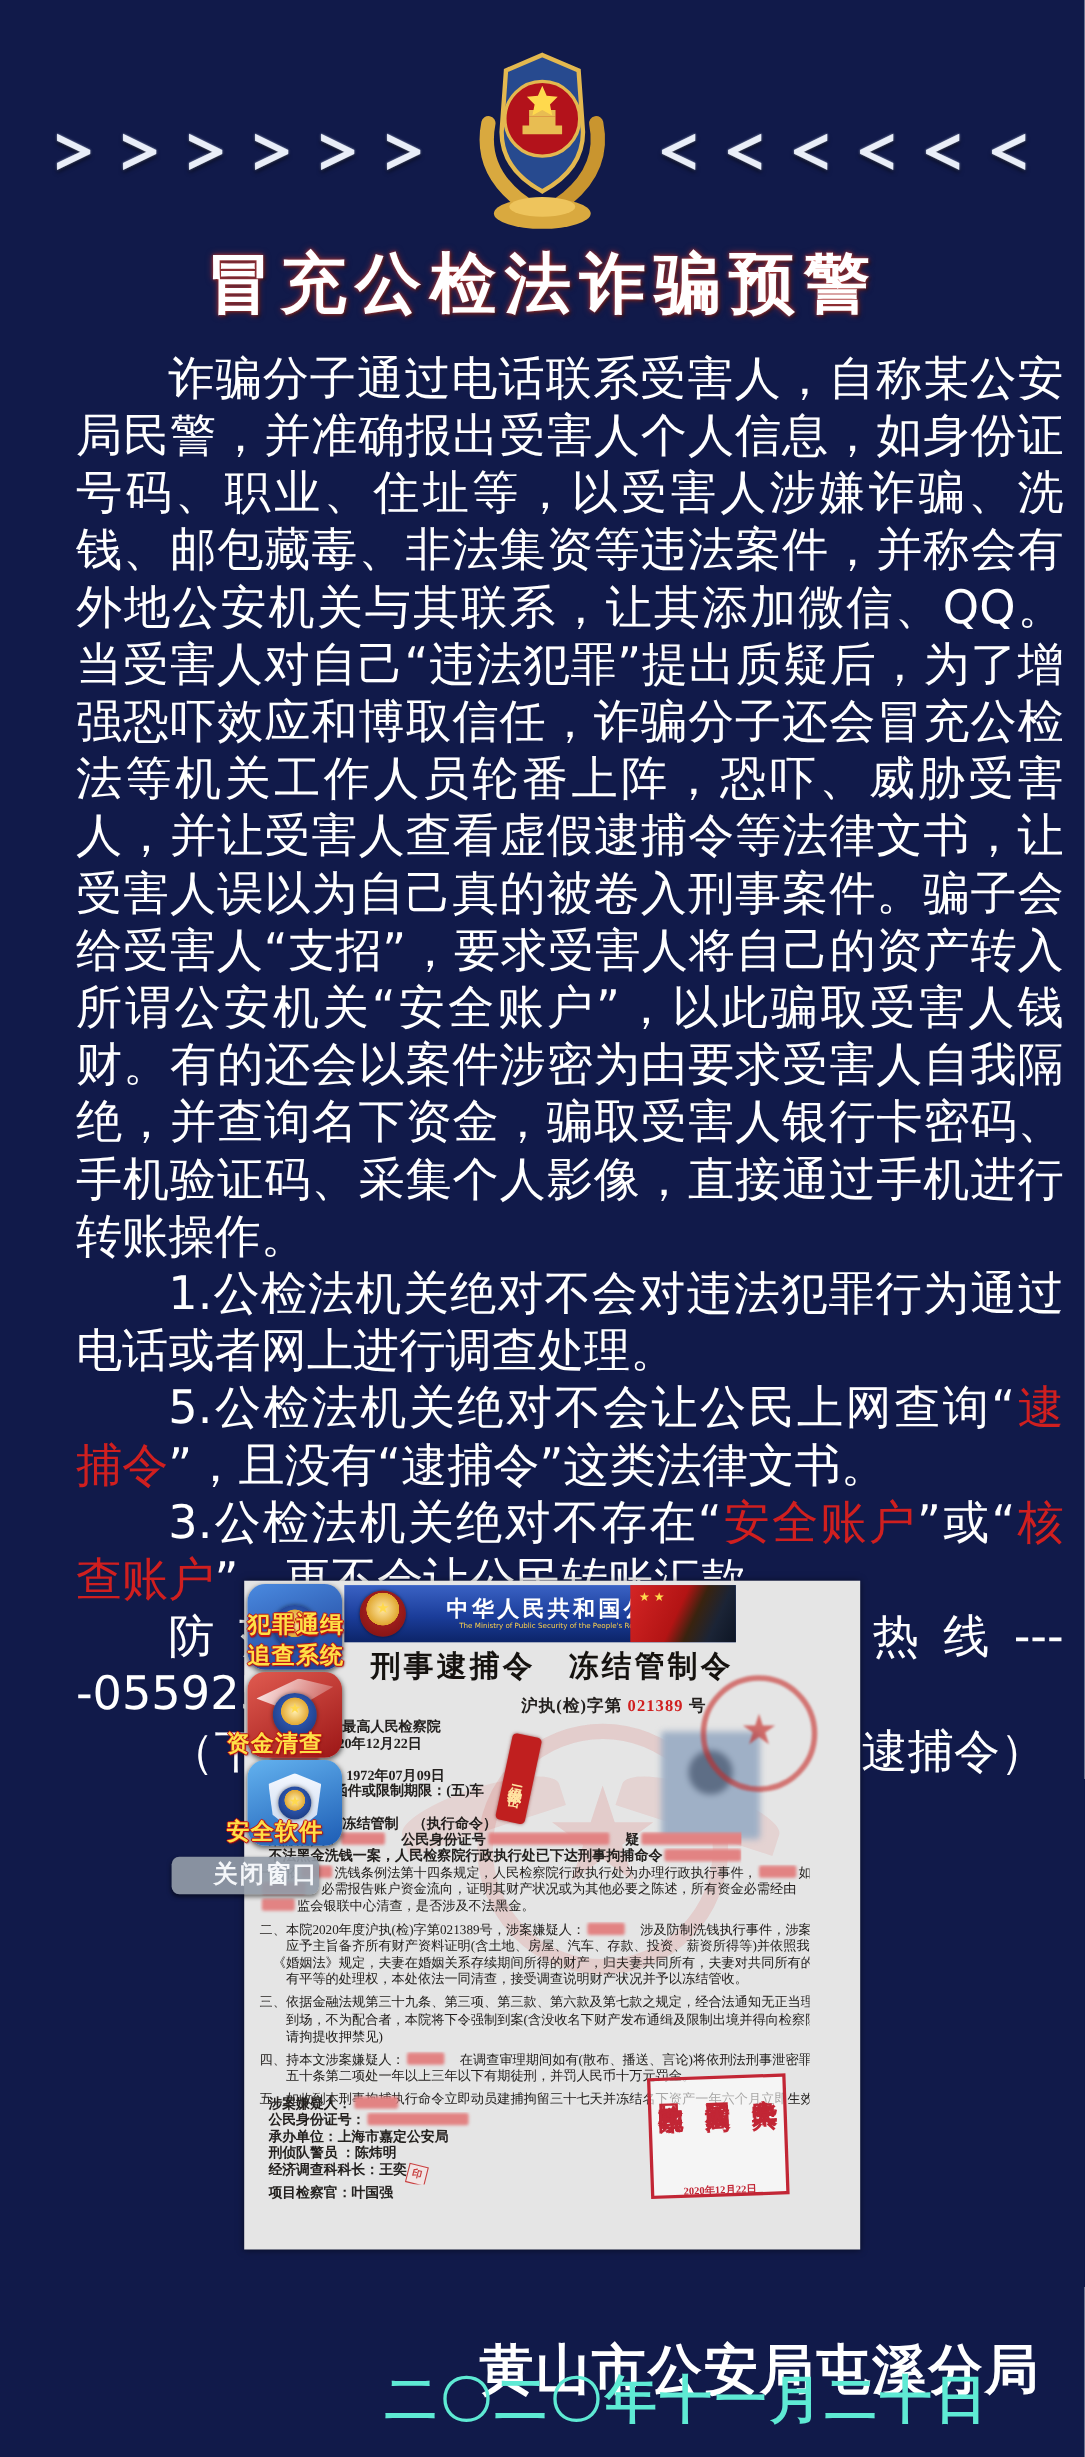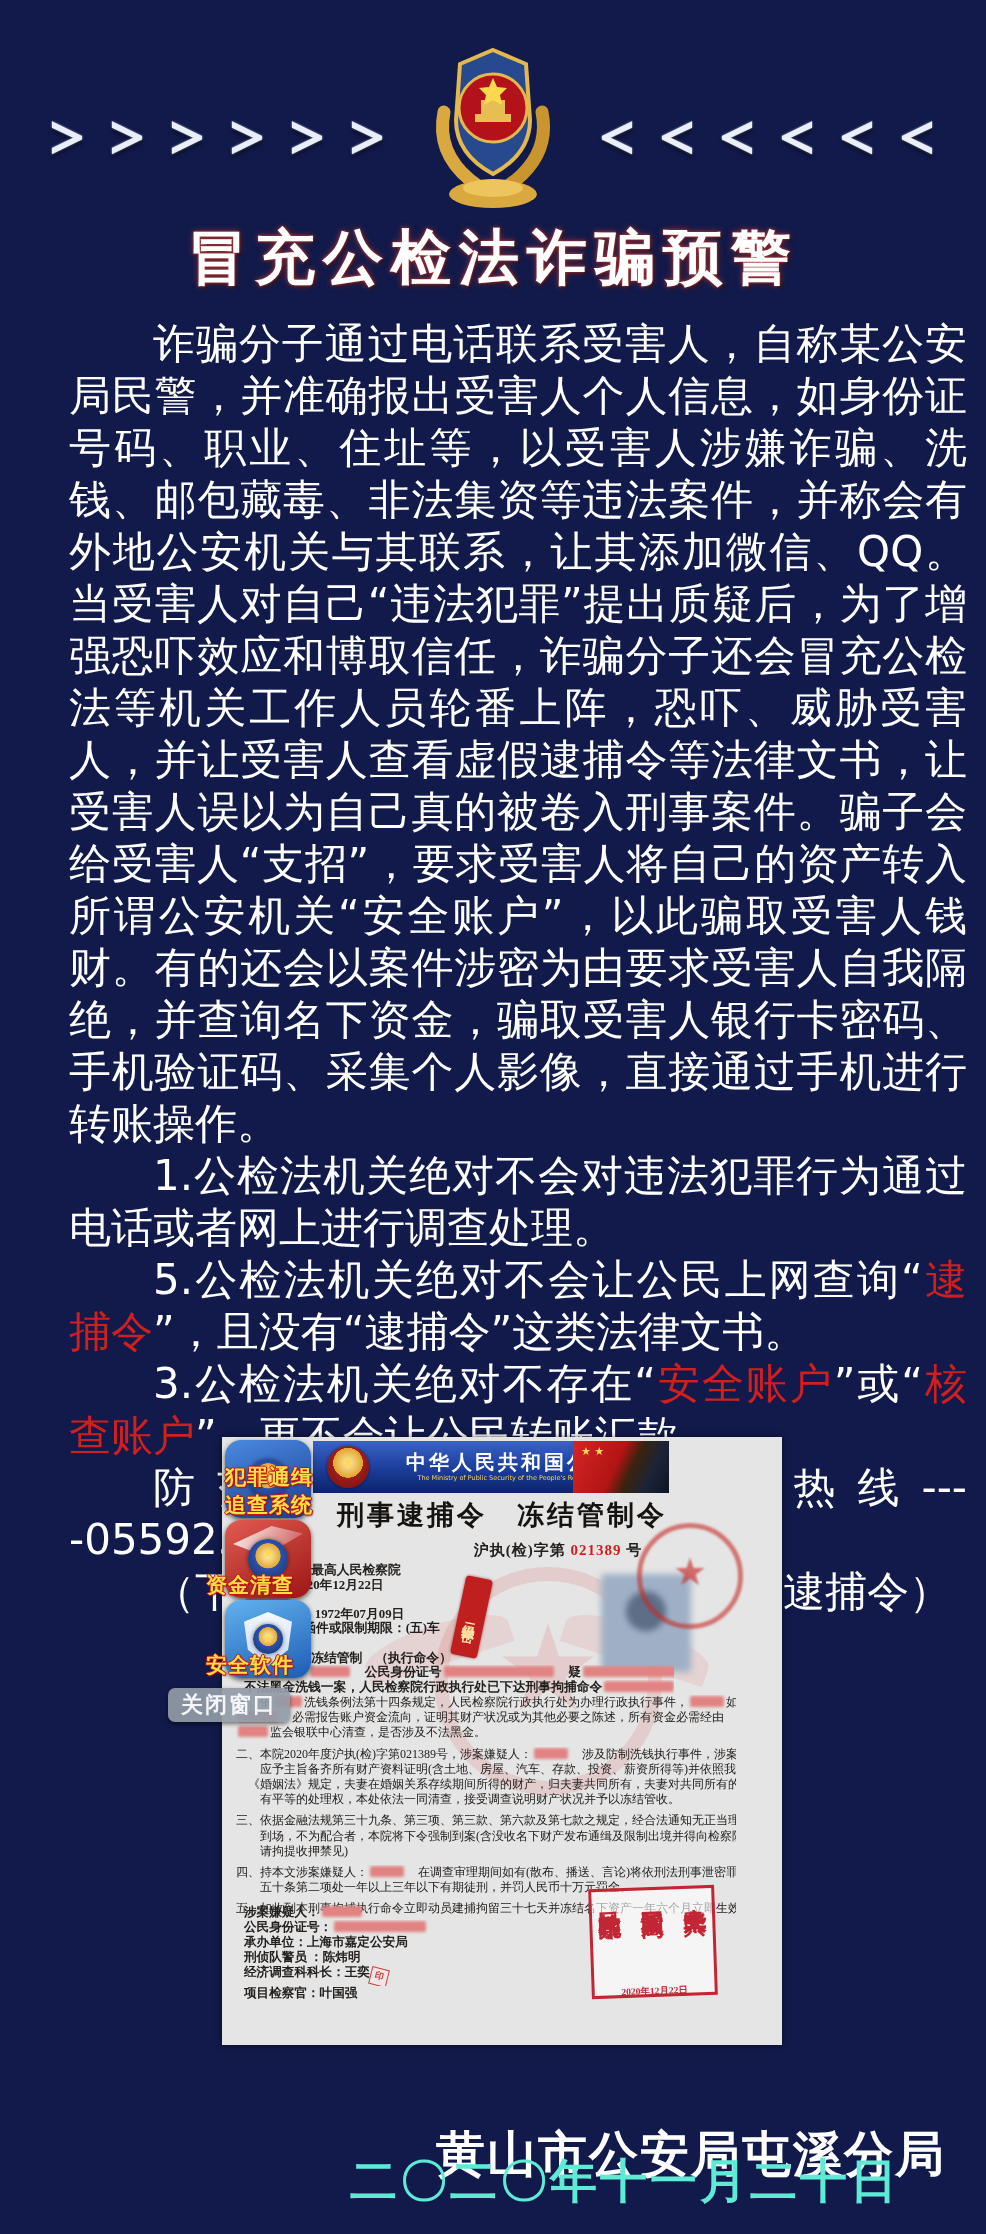--- a/index.html
+++ b/index.html
@@ -53,23 +53,23 @@
   .icon-red:before{content:"";position:absolute;left:8px;top:6px;width:70px;height:30px;
       background:linear-gradient(115deg,rgba(255,255,255,.9),rgba(255,255,255,.15));
       clip-path:polygon(0 60%,55% 0,100% 25%,45% 100%);}
   .icon-shield{background:linear-gradient(160deg,#63b2ef 0%,#1d5cb4 100%);}
   .icon-shield .shield{position:absolute;left:50%;top:50%;width:48px;height:54px;margin:-27px 0 0 -24px;
       background:linear-gradient(180deg,#f4f8ff,#c9d8ef);
       clip-path:polygon(50% 0,100% 18%,92% 70%,50% 100%,8% 70%,0 18%);}
   .w-label{position:absolute;z-index:7;font-weight:900;color:#fde047;white-space:nowrap;
       font-size:21px;letter-spacing:1px;
       text-shadow:-1px 0 #c41212,1px 0 #c41212,0 -1px #c41212,0 1px #c41212,1px 1px 2px #7a0c0c;}
-  .w-close{position:absolute;left:6px;top:251px;width:122px;height:34px;z-index:7;border-radius:7px;
+  .w-close{position:absolute;left:6px;top:251px;width:134px;height:34px;z-index:7;border-radius:7px;
       background:rgba(146,155,167,.92);color:#f4f6f9;font-size:22px;font-weight:700;
-      text-align:center;line-height:34px;letter-spacing:2px;box-shadow:0 2px 4px rgba(0,0,0,.5);margin-left:12px;}
+      text-align:right;line-height:34px;letter-spacing:2px;box-shadow:0 2px 4px rgba(0,0,0,.5);}
 
   
   .w-doc-title{position:absolute;left:72px;width:560px;top:60px;text-align:center;
       font-size:27px;font-weight:900;letter-spacing:3px;color:#15120f;z-index:3;}
   .w-case{position:absolute;left:72px;width:560px;top:104px;text-align:center;font-size:15px;
       font-weight:700;letter-spacing:1px;z-index:3;}
   .w-info{position:absolute;left:94px;top:126px;width:430px;font-size:12.8px;line-height:14.6px;
       font-weight:700;z-index:3;}
   .w-paras{position:absolute;left:86px;top:258px;width:500px;font-size:12px;line-height:15.2px;z-index:3;}
   .wpara{margin-bottom:6px;}

